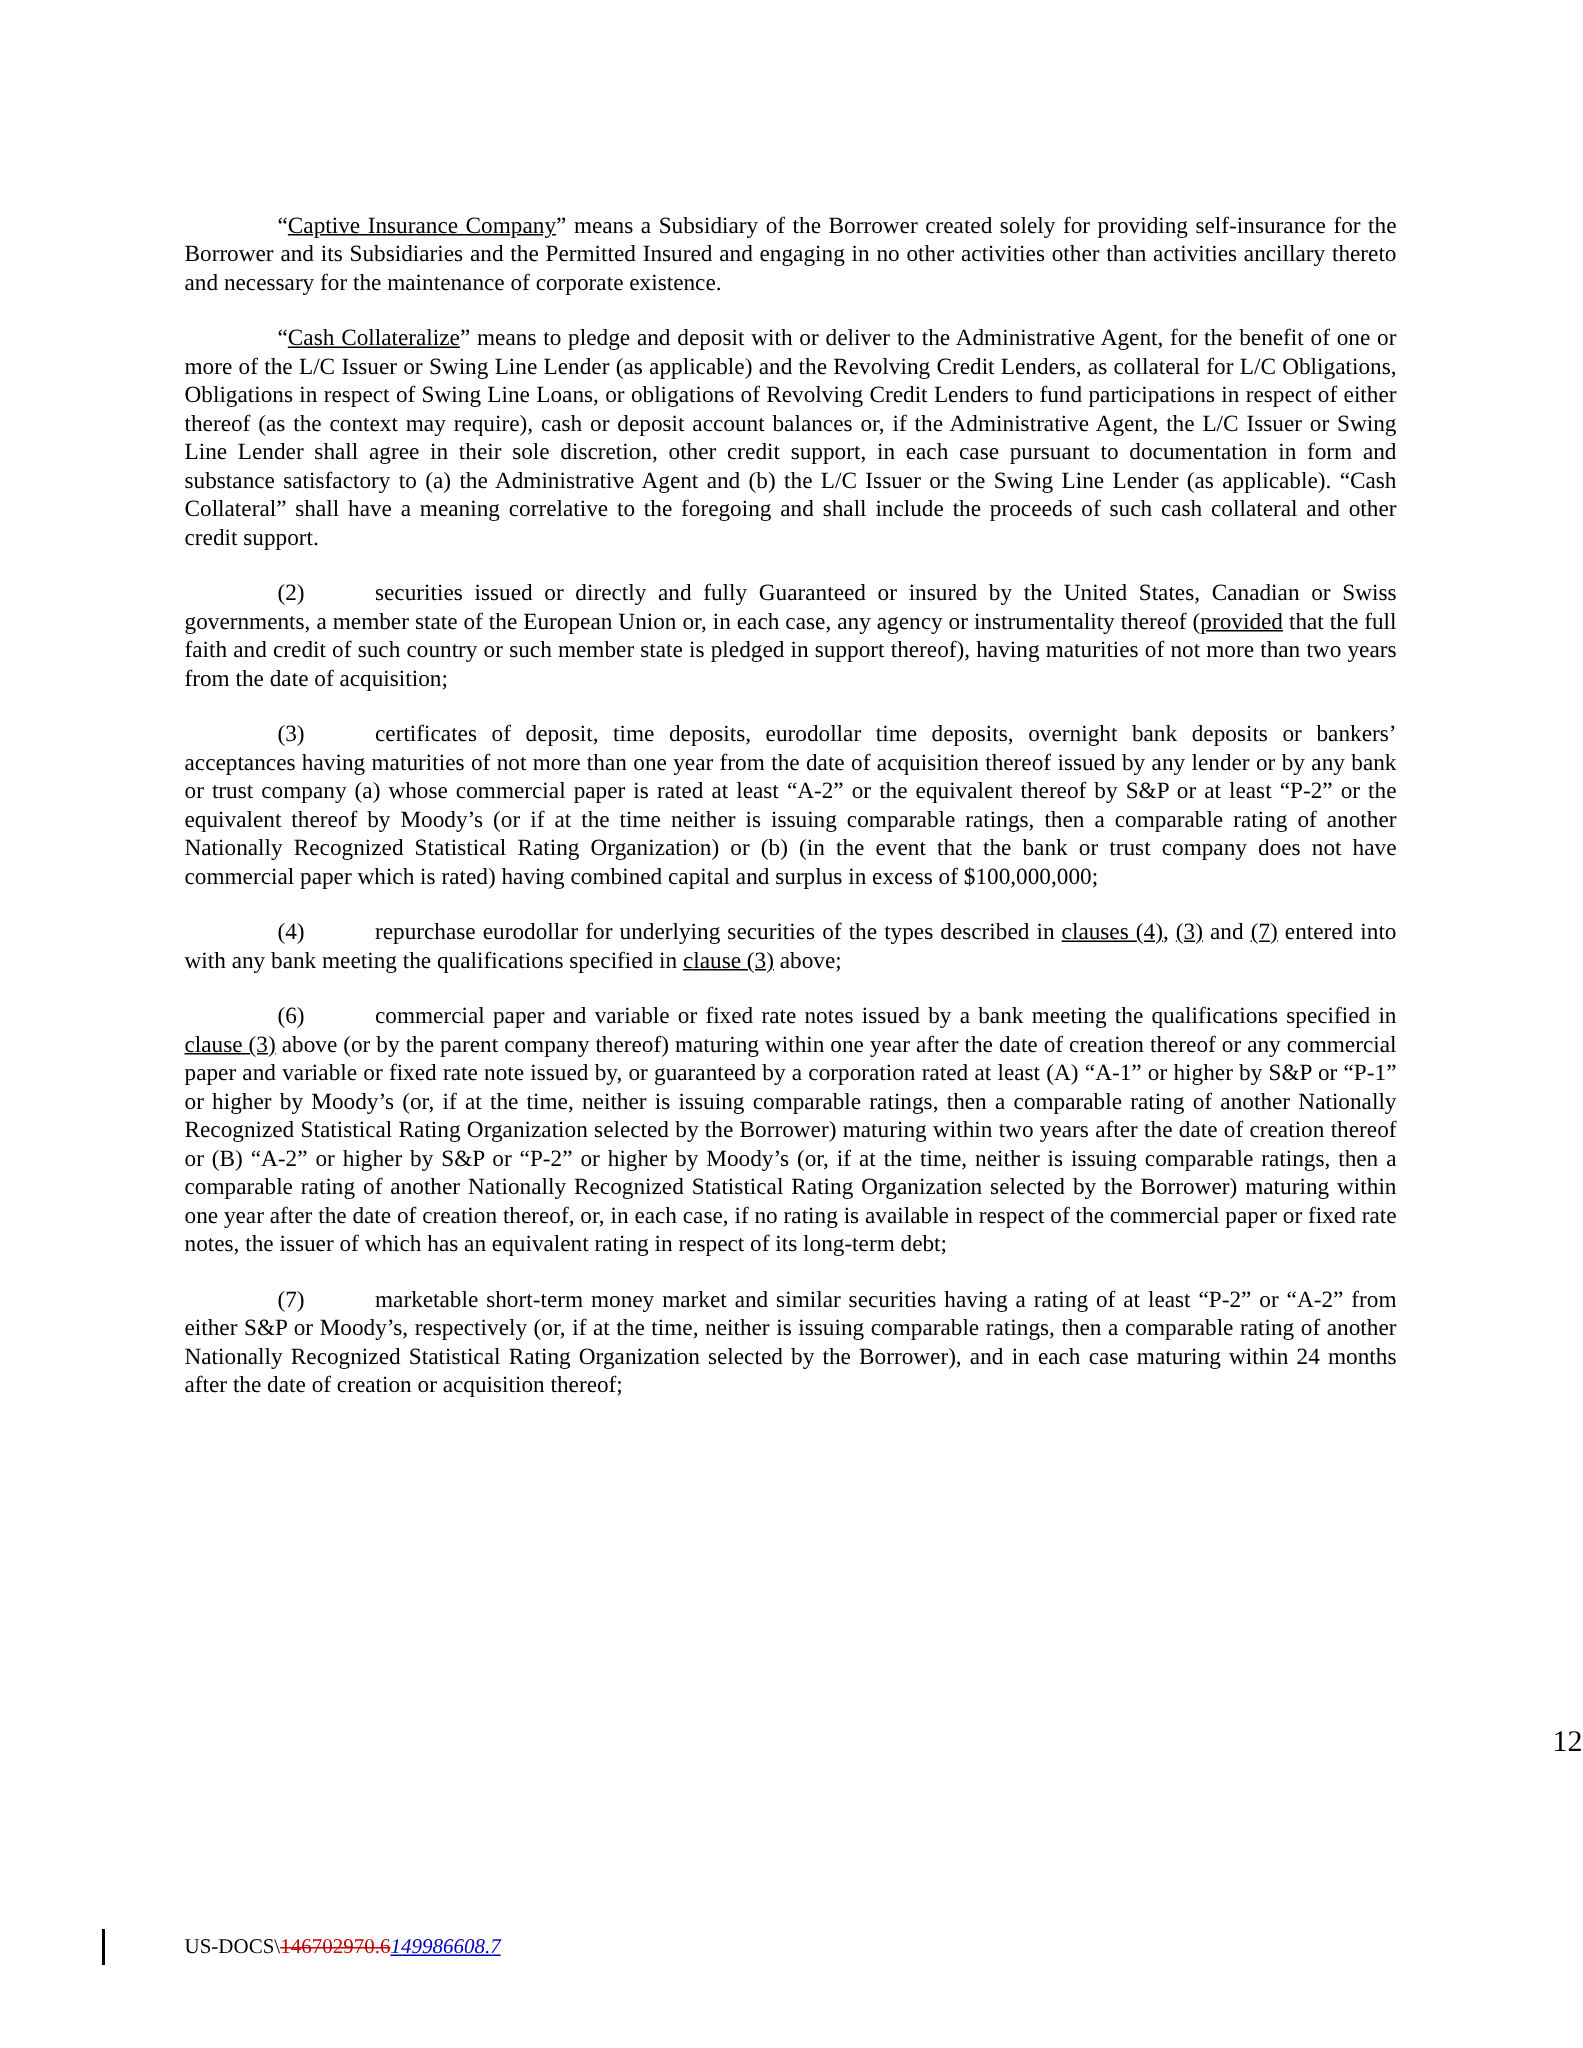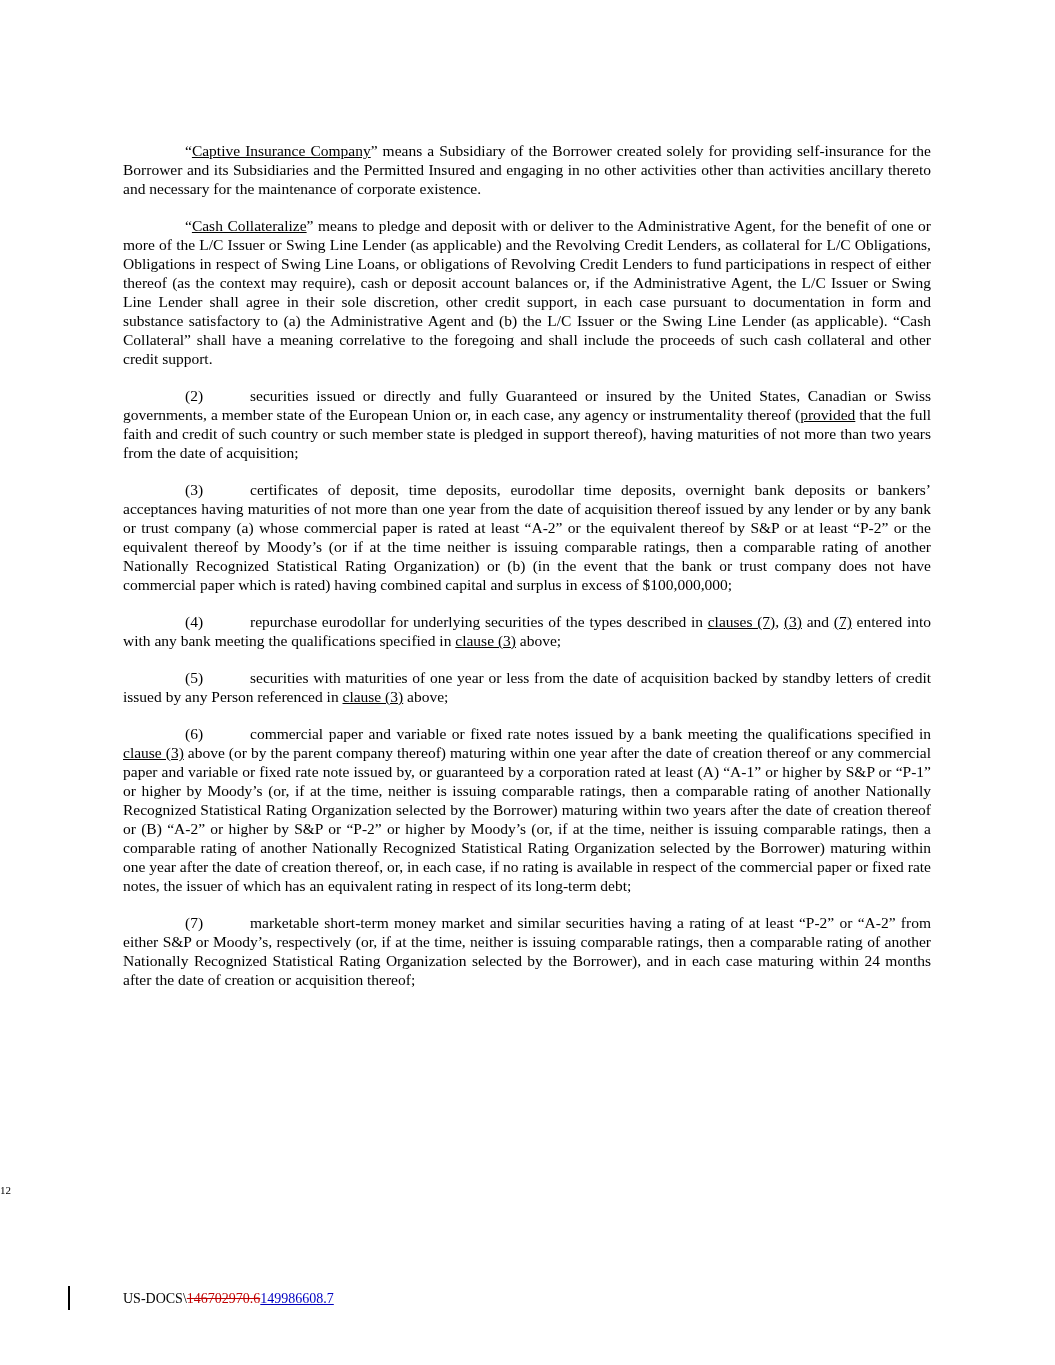--- a/index.html
+++ b/index.html
@@ -18,27 +18,27 @@
     top: 141px;
     width: 808px;
     font-size: 15.5px;
     line-height: 19px;
     text-align: justify;
   }
   .para { text-indent: 62px; margin: 0 0 18px 0; }
   .num { display: inline-block; width: 65px; text-indent: 0; }
   .u { text-decoration: underline; }
   .strike-red { color: var(--del-color, #c00000); text-decoration: line-through; margin-top: 41px; }
-  .ins-blue { color: var(--ins-color, #0000c0); text-decoration: underline; }
+  .ins-blue { color: var(--ins-color, #0000c0); text-decoration: underline; font-style: italic; }
   .page-number {
     position: absolute;
-    left: 0; top: 1184px;
+    left: 0; top: 1150px;
     width: 100%;
-    text-align: left;
-    font-size: 11px;
+    text-align: right;
+    font-size: 20px;
   }
   .footer {
     position: absolute;
     left: 123px; top: 1291px;
     font-size: 14px;
     white-space: nowrap;
   }
   .change-bar {
     position: absolute;
     left: 68px; top: 1286px;
@@ -48,21 +48,20 @@
 </style>
 </head>
 <body>
 
 <div class="page">
   <div class="doc-body">
       <p class="para"><span>“</span><span class="u">Captive Insurance Company</span><span>” means a Subsidiary of the Borrower created solely for providing self-insurance for the Borrower and its Subsidiaries and the Permitted Insured and engaging in no other activities other than activities ancillary thereto and necessary for the maintenance of corporate existence.</span></p>
       <p class="para"><span>“</span><span class="u">Cash Collateralize</span><span>” means to pledge and deposit with or deliver to the Administrative Agent, for the benefit of one or more of the L/C Issuer or Swing Line Lender (as applicable) and the Revolving Credit Lenders, as collateral for L/C Obligations, Obligations in respect of Swing Line Loans, or obligations of Revolving Credit Lenders to fund participations in respect of either thereof (as the context may require), cash or deposit account balances or, if the Administrative Agent, the L/C Issuer or Swing Line Lender shall agree in their sole discretion, other credit support, in each case pursuant to documentation in form and substance satisfactory to (a) the Administrative Agent and (b) the L/C Issuer or the Swing Line Lender (as applicable). “Cash Collateral” shall have a meaning correlative to the foregoing and shall include the proceeds of such cash collateral and other credit support.</span></p>
       <p class="para"><span class="num">(2)</span><span>securities issued or directly and fully Guaranteed or insured by the United States, Canadian or Swiss governments, a member state of the European Union or, in each case, any agency or instrumentality thereof (</span><span class="u">provided</span><span> that the full faith and credit of such country or such member state is pledged in support thereof), having maturities of not more than two years from the date of acquisition;</span></p>
       <p class="para"><span class="num">(3)</span><span>certificates of deposit, time deposits, eurodollar time deposits, overnight bank deposits or bankers’ acceptances having maturities of not more than one year from the date of acquisition thereof issued by any lender or by any bank or trust company (a) whose commercial paper is rated at least “A-2” or the equivalent thereof by S&amp;P or at least “P-2” or the equivalent thereof by Moody’s (or if at the time neither is issuing comparable ratings, then a comparable rating of another Nationally Recognized Statistical Rating Organization) or (b) (in the event that the bank or trust company does not have commercial paper which is rated) having combined capital and surplus in excess of $100,000,000;</span></p>
-      <p class="para"><span class="num">(4)</span><span>repurchase eurodollar for underlying securities of the types described in </span><span class="u">clauses (7)</span><span>, </span><span class="u">(3)</span><span> and </span><span class="u">(7)</span><span> entered into with any bank meeting the qualifications specified in </span><span class="u">clause (3)</span><span> above;</span></p>
-      <p class="para"><span class="num">(5)</span><span>securities with maturities of one year or less from the date of acquisition backed by standby letters of credit issued by any Person referenced in </span><span class="u">clause (3)</span><span> above;</span></p>
+      <p class="para"><span class="num">(4)</span><span>repurchase eurodollar for underlying securities of the types described in </span><span class="u">clauses (4)</span><span>, </span><span class="u">(3)</span><span> and </span><span class="u">(7)</span><span> entered into with any bank meeting the qualifications specified in </span><span class="u">clause (3)</span><span> above;</span></p>
       <p class="para"><span class="num">(6)</span><span>commercial paper and variable or fixed rate notes issued by a bank meeting the qualifications specified in </span><span class="u">clause (3)</span><span> above (or by the parent company thereof) maturing within one year after the date of creation thereof or any commercial paper and variable or fixed rate note issued by, or guaranteed by a corporation rated at least (A) “A-1” or higher by S&amp;P or “P-1” or higher by Moody’s (or, if at the time, neither is issuing comparable ratings, then a comparable rating of another Nationally Recognized Statistical Rating Organization selected by the Borrower) maturing within two years after the date of creation thereof or (B) “A-2” or higher by S&amp;P or “P-2” or higher by Moody’s (or, if at the time, neither is issuing comparable ratings, then a comparable rating of another Nationally Recognized Statistical Rating Organization selected by the Borrower) maturing within one year after the date of creation thereof, or, in each case, if no rating is available in respect of the commercial paper or fixed rate notes, the issuer of which has an equivalent rating in respect of its long-term debt;</span></p>
       <p class="para"><span class="num">(7)</span><span>marketable short-term money market and similar securities having a rating of at least “P-2” or “A-2” from either S&amp;P or Moody’s, respectively (or, if at the time, neither is issuing comparable ratings, then a comparable rating of another Nationally Recognized Statistical Rating Organization selected by the Borrower), and in each case maturing within 24 months after the date of creation or acquisition thereof;</span></p>
     </div>
   <div class="page-number">12</div>
   <div class="change-bar"></div>
   <div class="footer"><span>US-DOCS\</span><span class="strike-red">146702970.6</span><span class="ins-blue">149986608.7</span></div>
 </div>
 
 </body></html>

